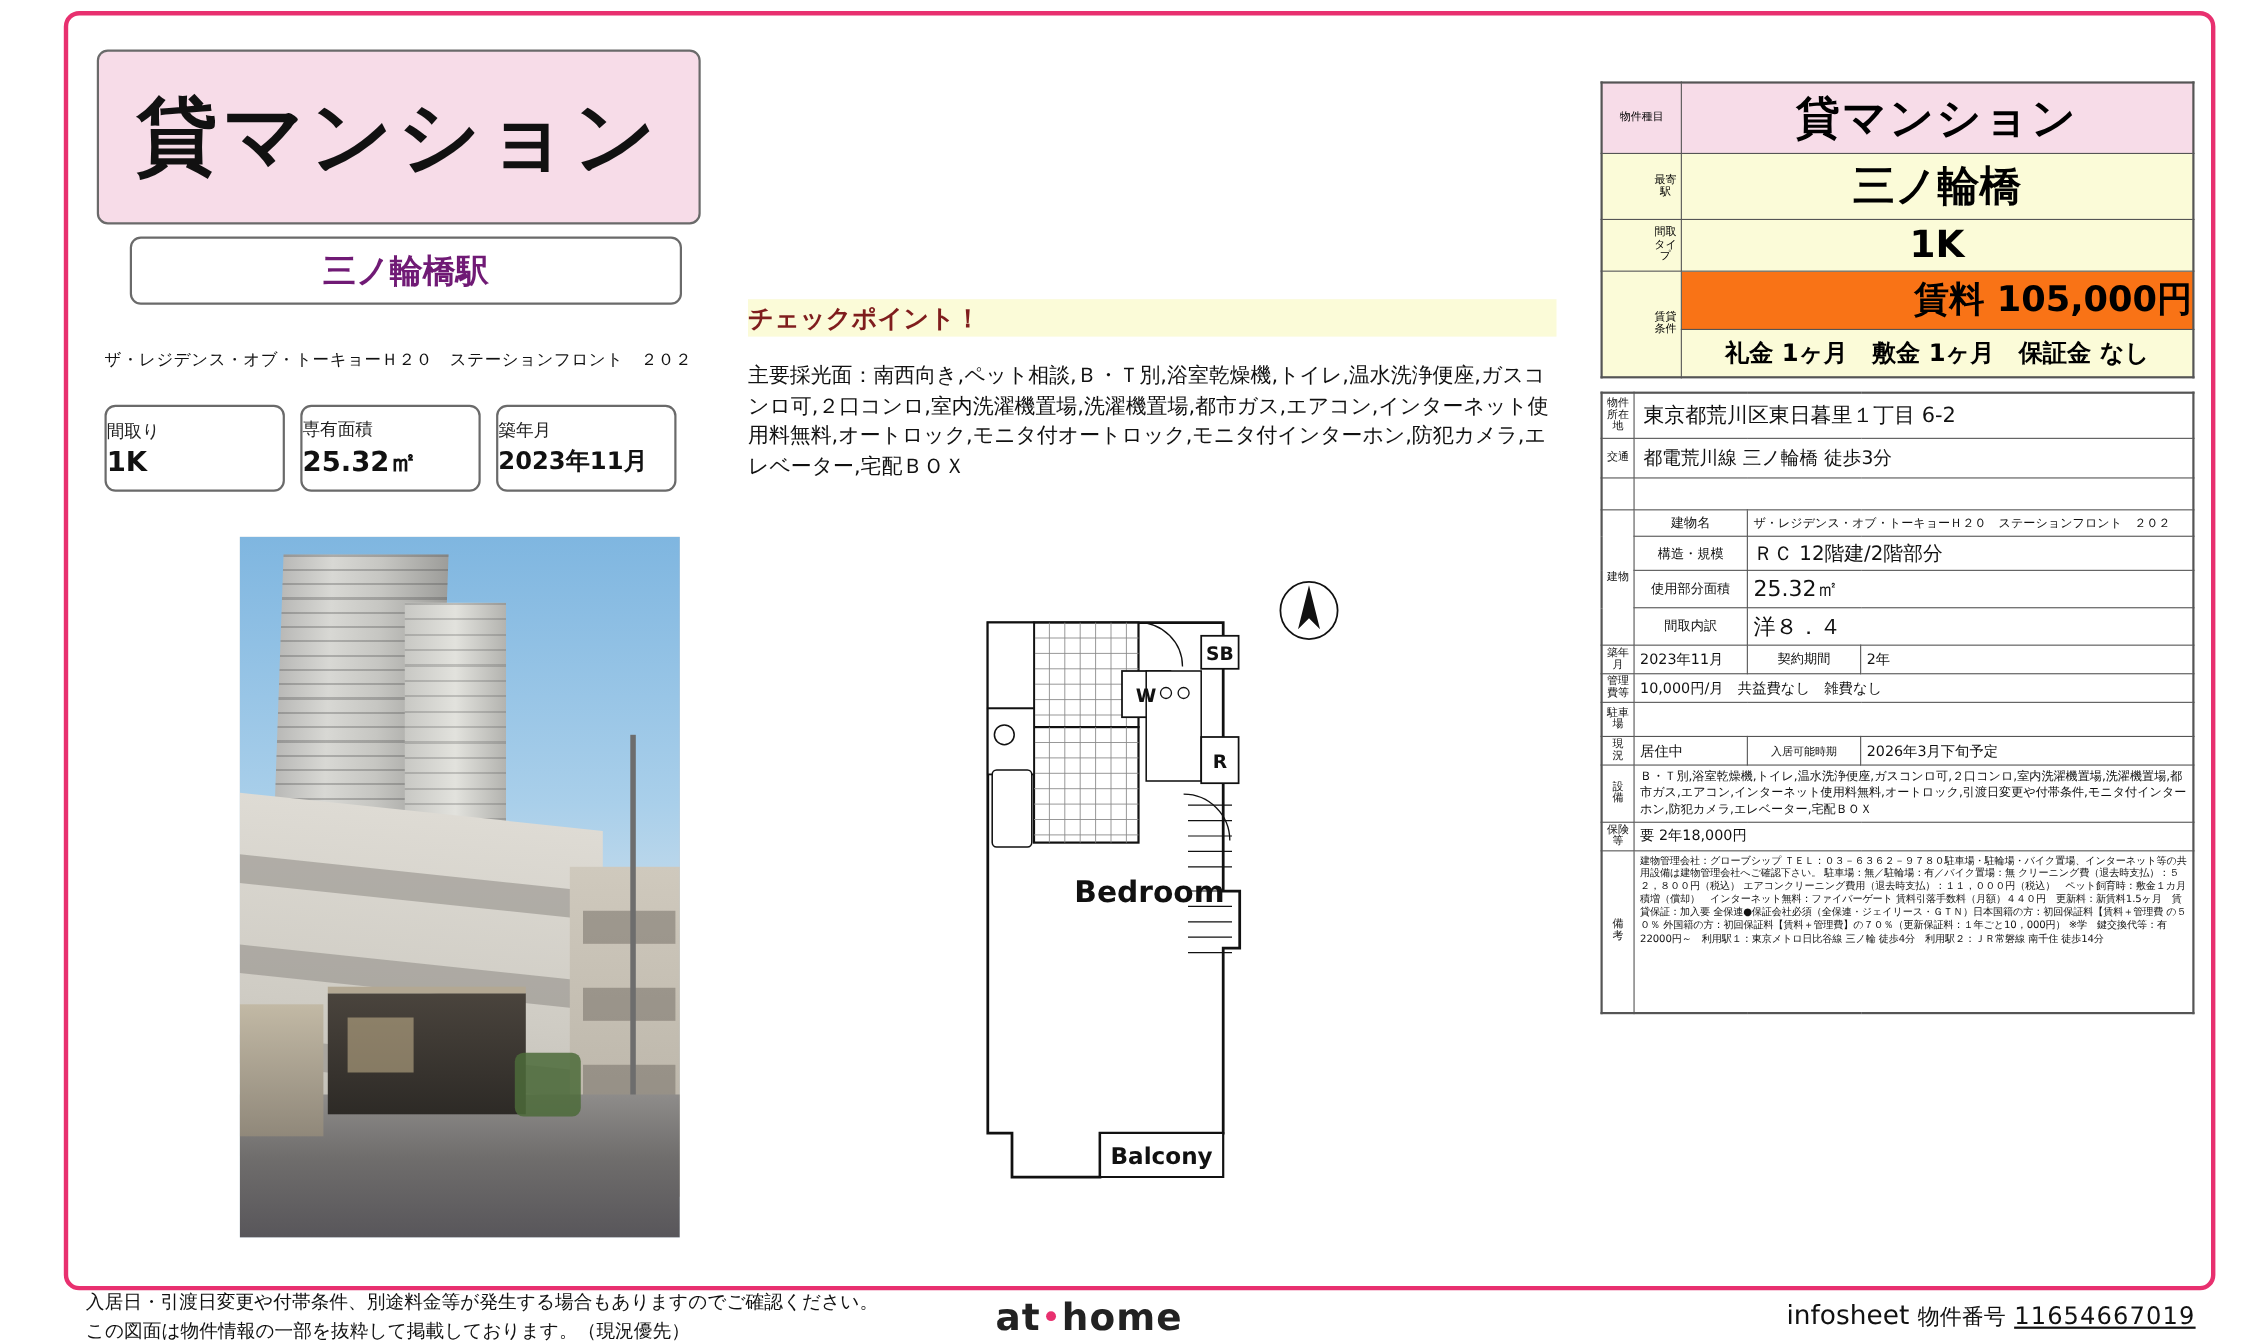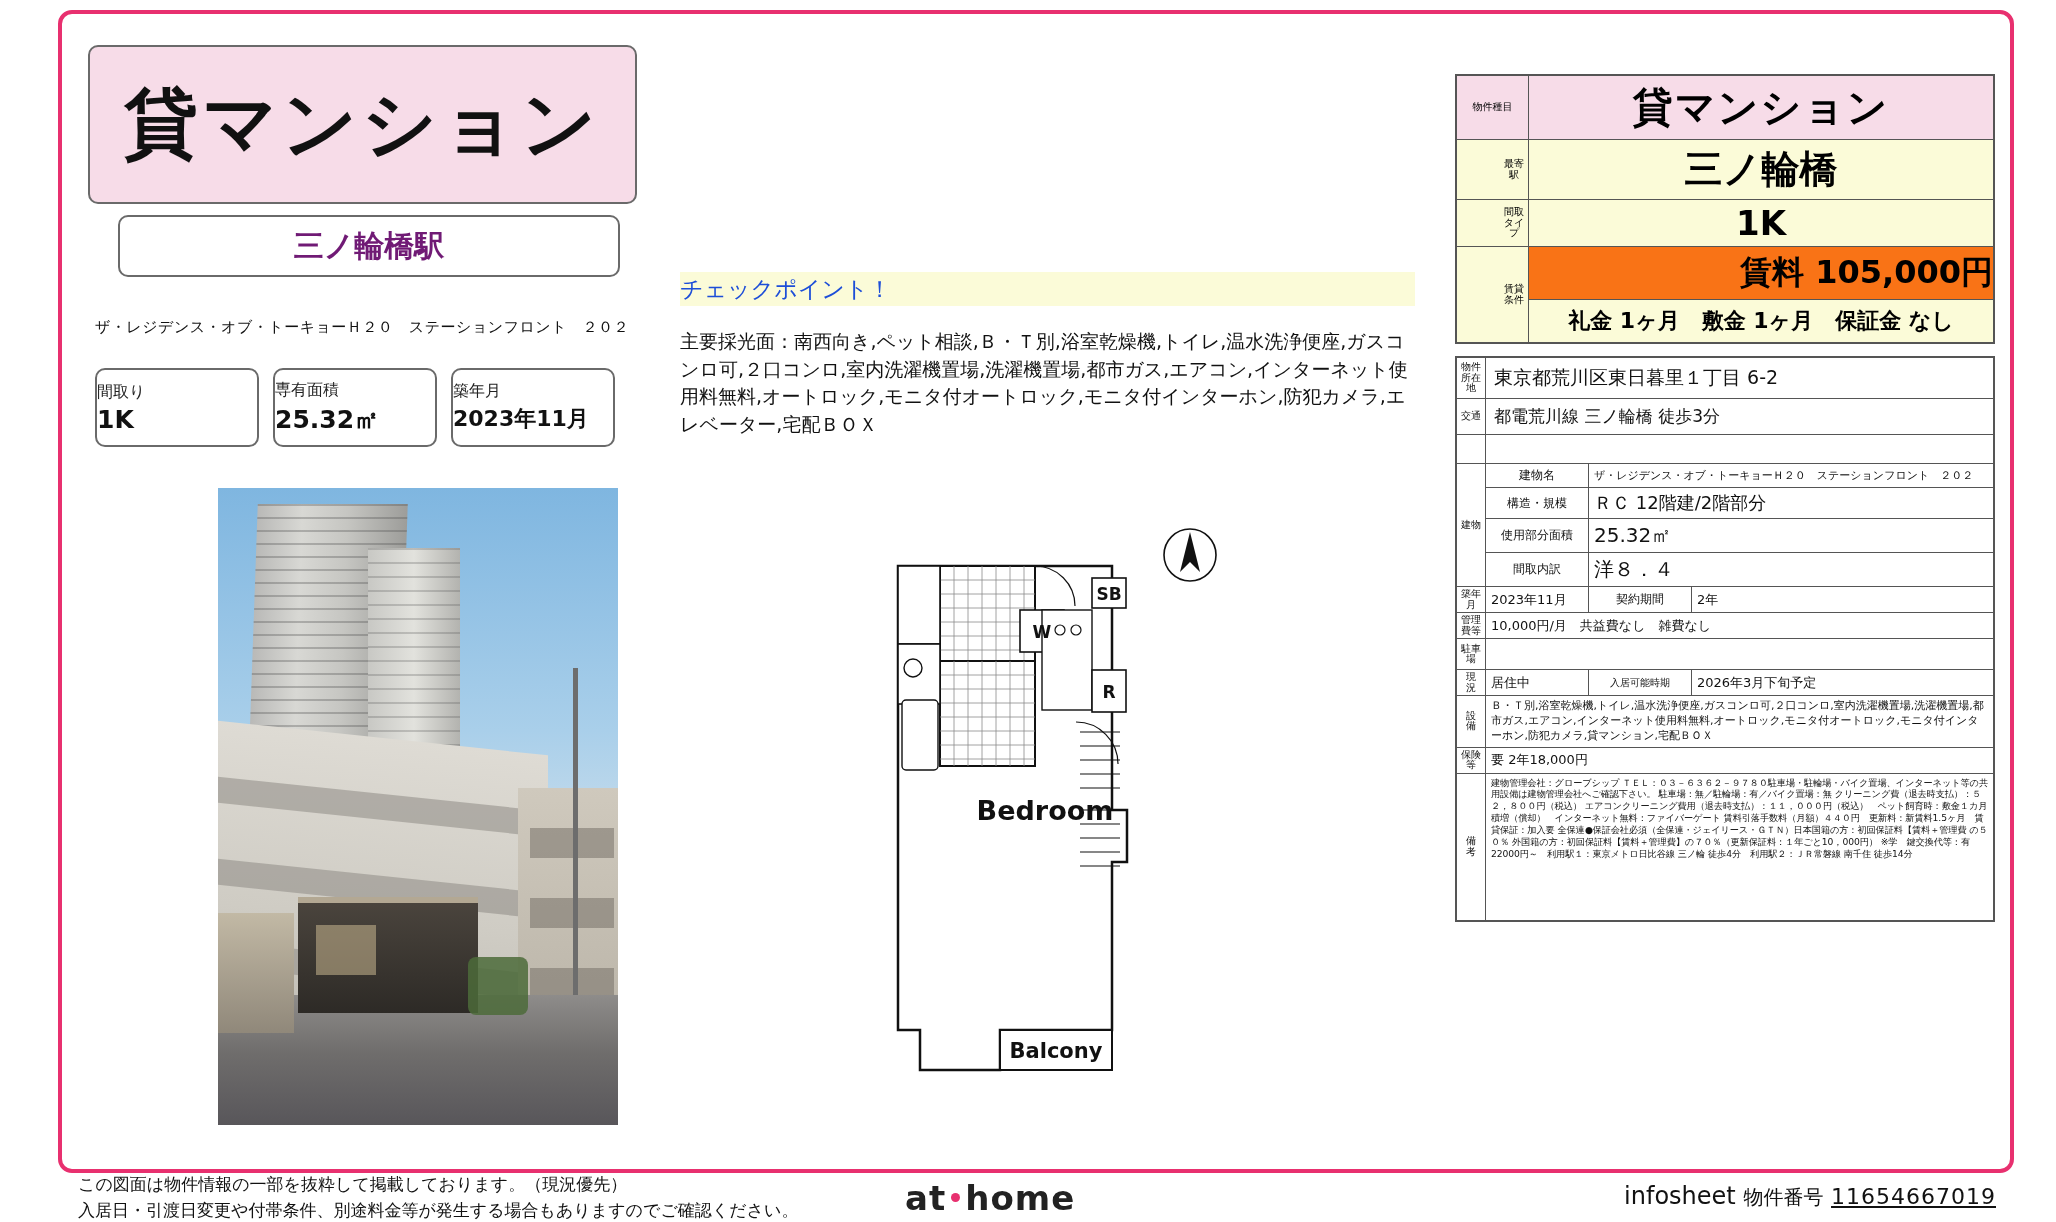--- a/index.html
+++ b/index.html
@@ -44,21 +44,21 @@
   }
   .spec-card .lbl{font-size:16px;color:#222;margin-bottom:2px;}
   .spec-card .val{font-size:25px;font-weight:700;color:#111;}
   .spec-card .val.small{font-size:22px;}
 
   
   .cp-title{
     position:absolute;left:680px;top:272px;width:735px;height:34px;
     background:#fbfbd8;display:flex;align-items:center;
   }
-  .cp-title span{font-size:23px;font-weight:400;color:#1d4ed8;font-family:"DejaVu Sans",sans-serif;}
+  .cp-title span{font-size:23px;font-weight:700;color:#7f1d1d;font-family:"DejaVu Sans",sans-serif;}
   .cp-body{
     position:absolute;left:680px;top:328px;width:735px;
     font-size:19px;line-height:1.45;color:#111;letter-spacing:0px;
     font-family:"DejaVu Sans",sans-serif;
   }
 
   
   .photo{
     position:absolute;left:218px;top:488px;width:400px;height:637px;
     overflow:hidden;background:#b9c6d2;
@@ -340,37 +340,37 @@
         <td colspan="3" style="height:24px"></td>
       </tr>
       <tr>
         <td class="vlab">現　況</td>
         <td>居住中</td>
         <td class="sublab" style="font-size:10px">入居可能時期</td>
         <td>2026年3月下旬予定</td>
       </tr>
       <tr>
         <td class="vlab">設　備</td>
-        <td class="tiny" colspan="3">Ｂ・Ｔ別,浴室乾燥機,トイレ,温水洗浄便座,ガスコンロ可,２口コンロ,室内洗濯機置場,洗濯機置場,都市ガス,エアコン,インターネット使用料無料,オートロック,モニタ付オートロック,モニタ付インターホン,防犯カメラ,貸マンション,宅配ＢＯＸ</td>
+        <td class="tiny" colspan="3">Ｂ・Ｔ別,浴室乾燥機,トイレ,温水洗浄便座,ガスコンロ可,２口コンロ,室内洗濯機置場,洗濯機置場,都市ガス,エアコン,インターネット使用料無料,オートロック,引渡日変更や付帯条件,モニタ付インターホン,防犯カメラ,エレベーター,宅配ＢＯＸ</td>
       </tr>
       <tr>
         <td class="vlab">保険等</td>
         <td colspan="3">要 2年18,000円</td>
       </tr>
       <tr>
         <td class="vlab">備　考</td>
         <td class="tiny8" colspan="3" style="height:140px;vertical-align:top">建物管理会社：グローブシップ ＴＥＬ：０３－６３６２－９７８０駐車場・駐輪場・バイク置場、インターネット等の共用設備は建物管理会社へご確認下さい。 駐車場：無／駐輪場：有／バイク置場：無 クリーニング費（退去時支払）：５２，８００円（税込） エアコンクリーニング費用（退去時支払）：１１，０００円（税込）　ペット飼育時：敷金１カ月積増（償却）　インターネット無料：ファイバーゲート 賃料引落手数料（月額）４４０円　更新料：新賃料1.5ヶ月　賃貸保証：加入要 全保連●保証会社必須（全保連・ジェイリース・ＧＴＮ）日本国籍の方：初回保証料【賃料＋管理費 の５０％ 外国籍の方：初回保証料【賃料＋管理費】の７０％（更新保証料：１年ごと10，000円） ※学　鍵交換代等：有 22000円～　利用駅１：東京メトロ日比谷線 三ノ輪 徒歩4分　利用駅２：ＪＲ常磐線 南千住 徒歩14分</td>
       </tr>
     </tbody>
       </table>
   </div>
 
   <div class="foot">
+    <div>入居日・引渡日変更や付帯条件、別途料金等が発生する場合もありますのでご確認ください。</div>
     <div>この図面は物件情報の一部を抜粋して掲載しております。（現況優先）</div>
-    <div>入居日・引渡日変更や付帯条件、別途料金等が発生する場合もありますのでご確認ください。</div>
   </div>
   <div class="athome">
     <span>at</span><span class="dot"></span><span>home</span>
   </div>
   <div class="infosheet">
     <span>infosheet</span>
     <span class="no">物件番号</span>
     <span class="num">11654667019</span>
   </div>
 </div>

